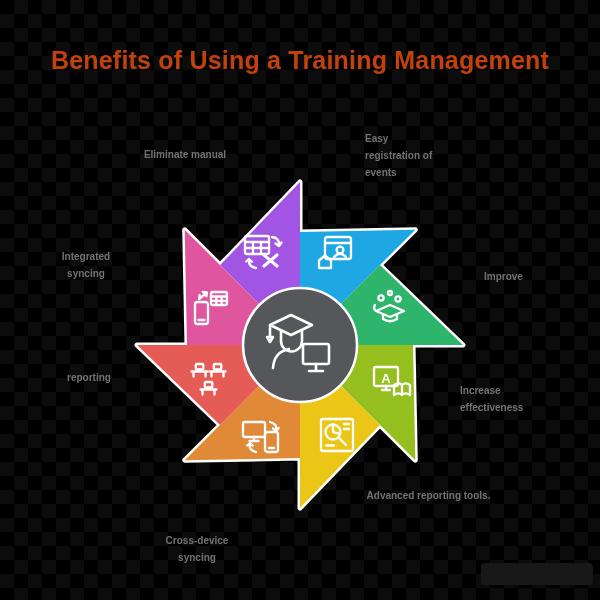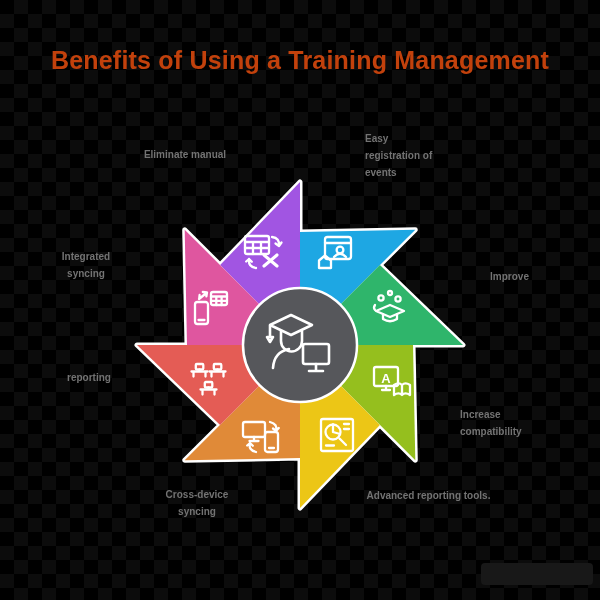--- a/index.html
+++ b/index.html
@@ -38,31 +38,31 @@
 </div>
 
 <div class="lbl ta-c" style="left:125px;top:146px;width:120px;">
   <span>Eliminate manual</span>
 </div>
 <div class="lbl ta-l" style="left:365px;top:130px;width:110px;">
   <span>Easy</span>
   <span>registration of</span>
   <span>events</span>
 </div>
-<div class="lbl ta-l" style="left:452px;top:268px;width:115px;text-align:center;">
+<div class="lbl ta-l" style="left:484px;top:268px;width:115px;">
   <span>Improve</span>
 </div>
-<div class="lbl ta-l" style="left:460px;top:382px;width:125px;margin-top:24px;">
+<div class="lbl ta-l" style="left:460px;top:382px;width:125px;">
   <span>Increase</span>
-  <span>compatibility</span>
+  <span>effectiveness</span>
 </div>
 <div class="lbl ta-l" style="left:341px;top:487px;width:175px;text-align:center;">
   <span>Advanced reporting tools.</span>
 </div>
-<div class="lbl ta-c" style="left:143px;top:486px;width:108px;">
+<div class="lbl ta-c" style="left:143px;top:532px;width:108px;">
   <span>Cross-device</span>
   <span>syncing</span>
 </div>
 <div class="lbl ta-c" style="left:35px;top:369px;width:108px;">
   <span>reporting</span>
 </div>
 <div class="lbl ta-c" style="left:36px;top:248px;width:100px;">
   <span>Integrated</span>
   <span>syncing</span>
 </div>

